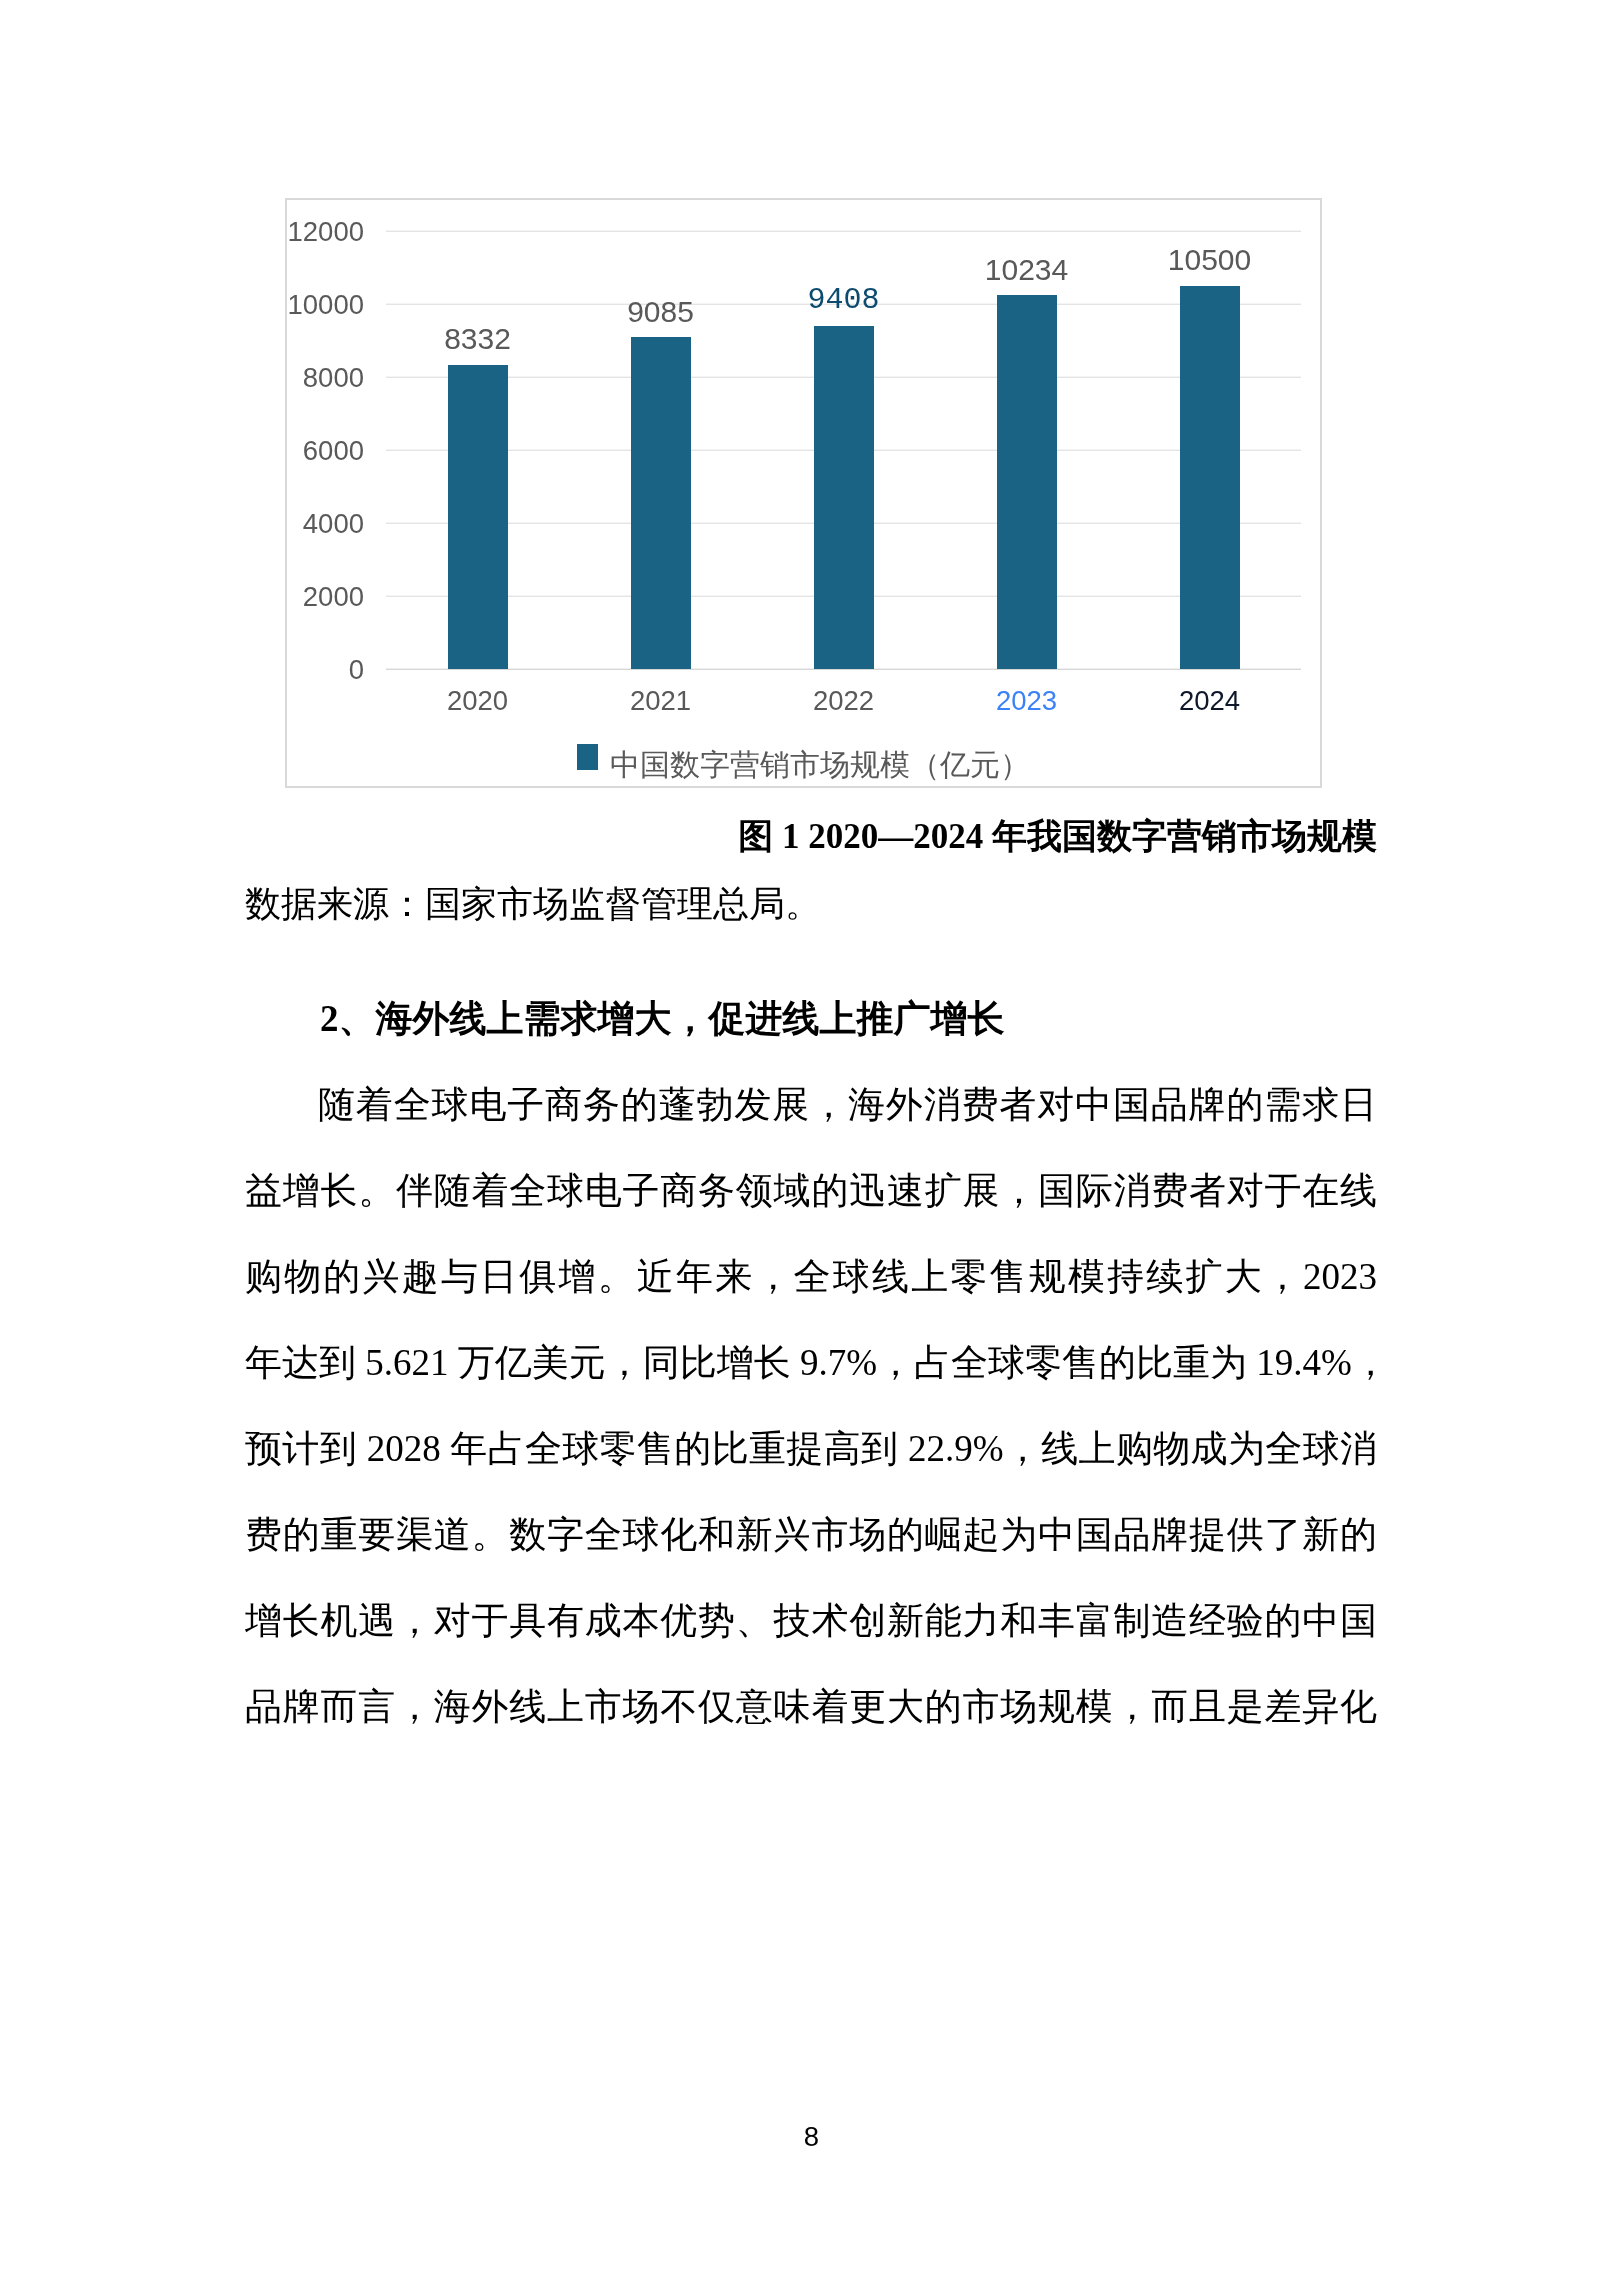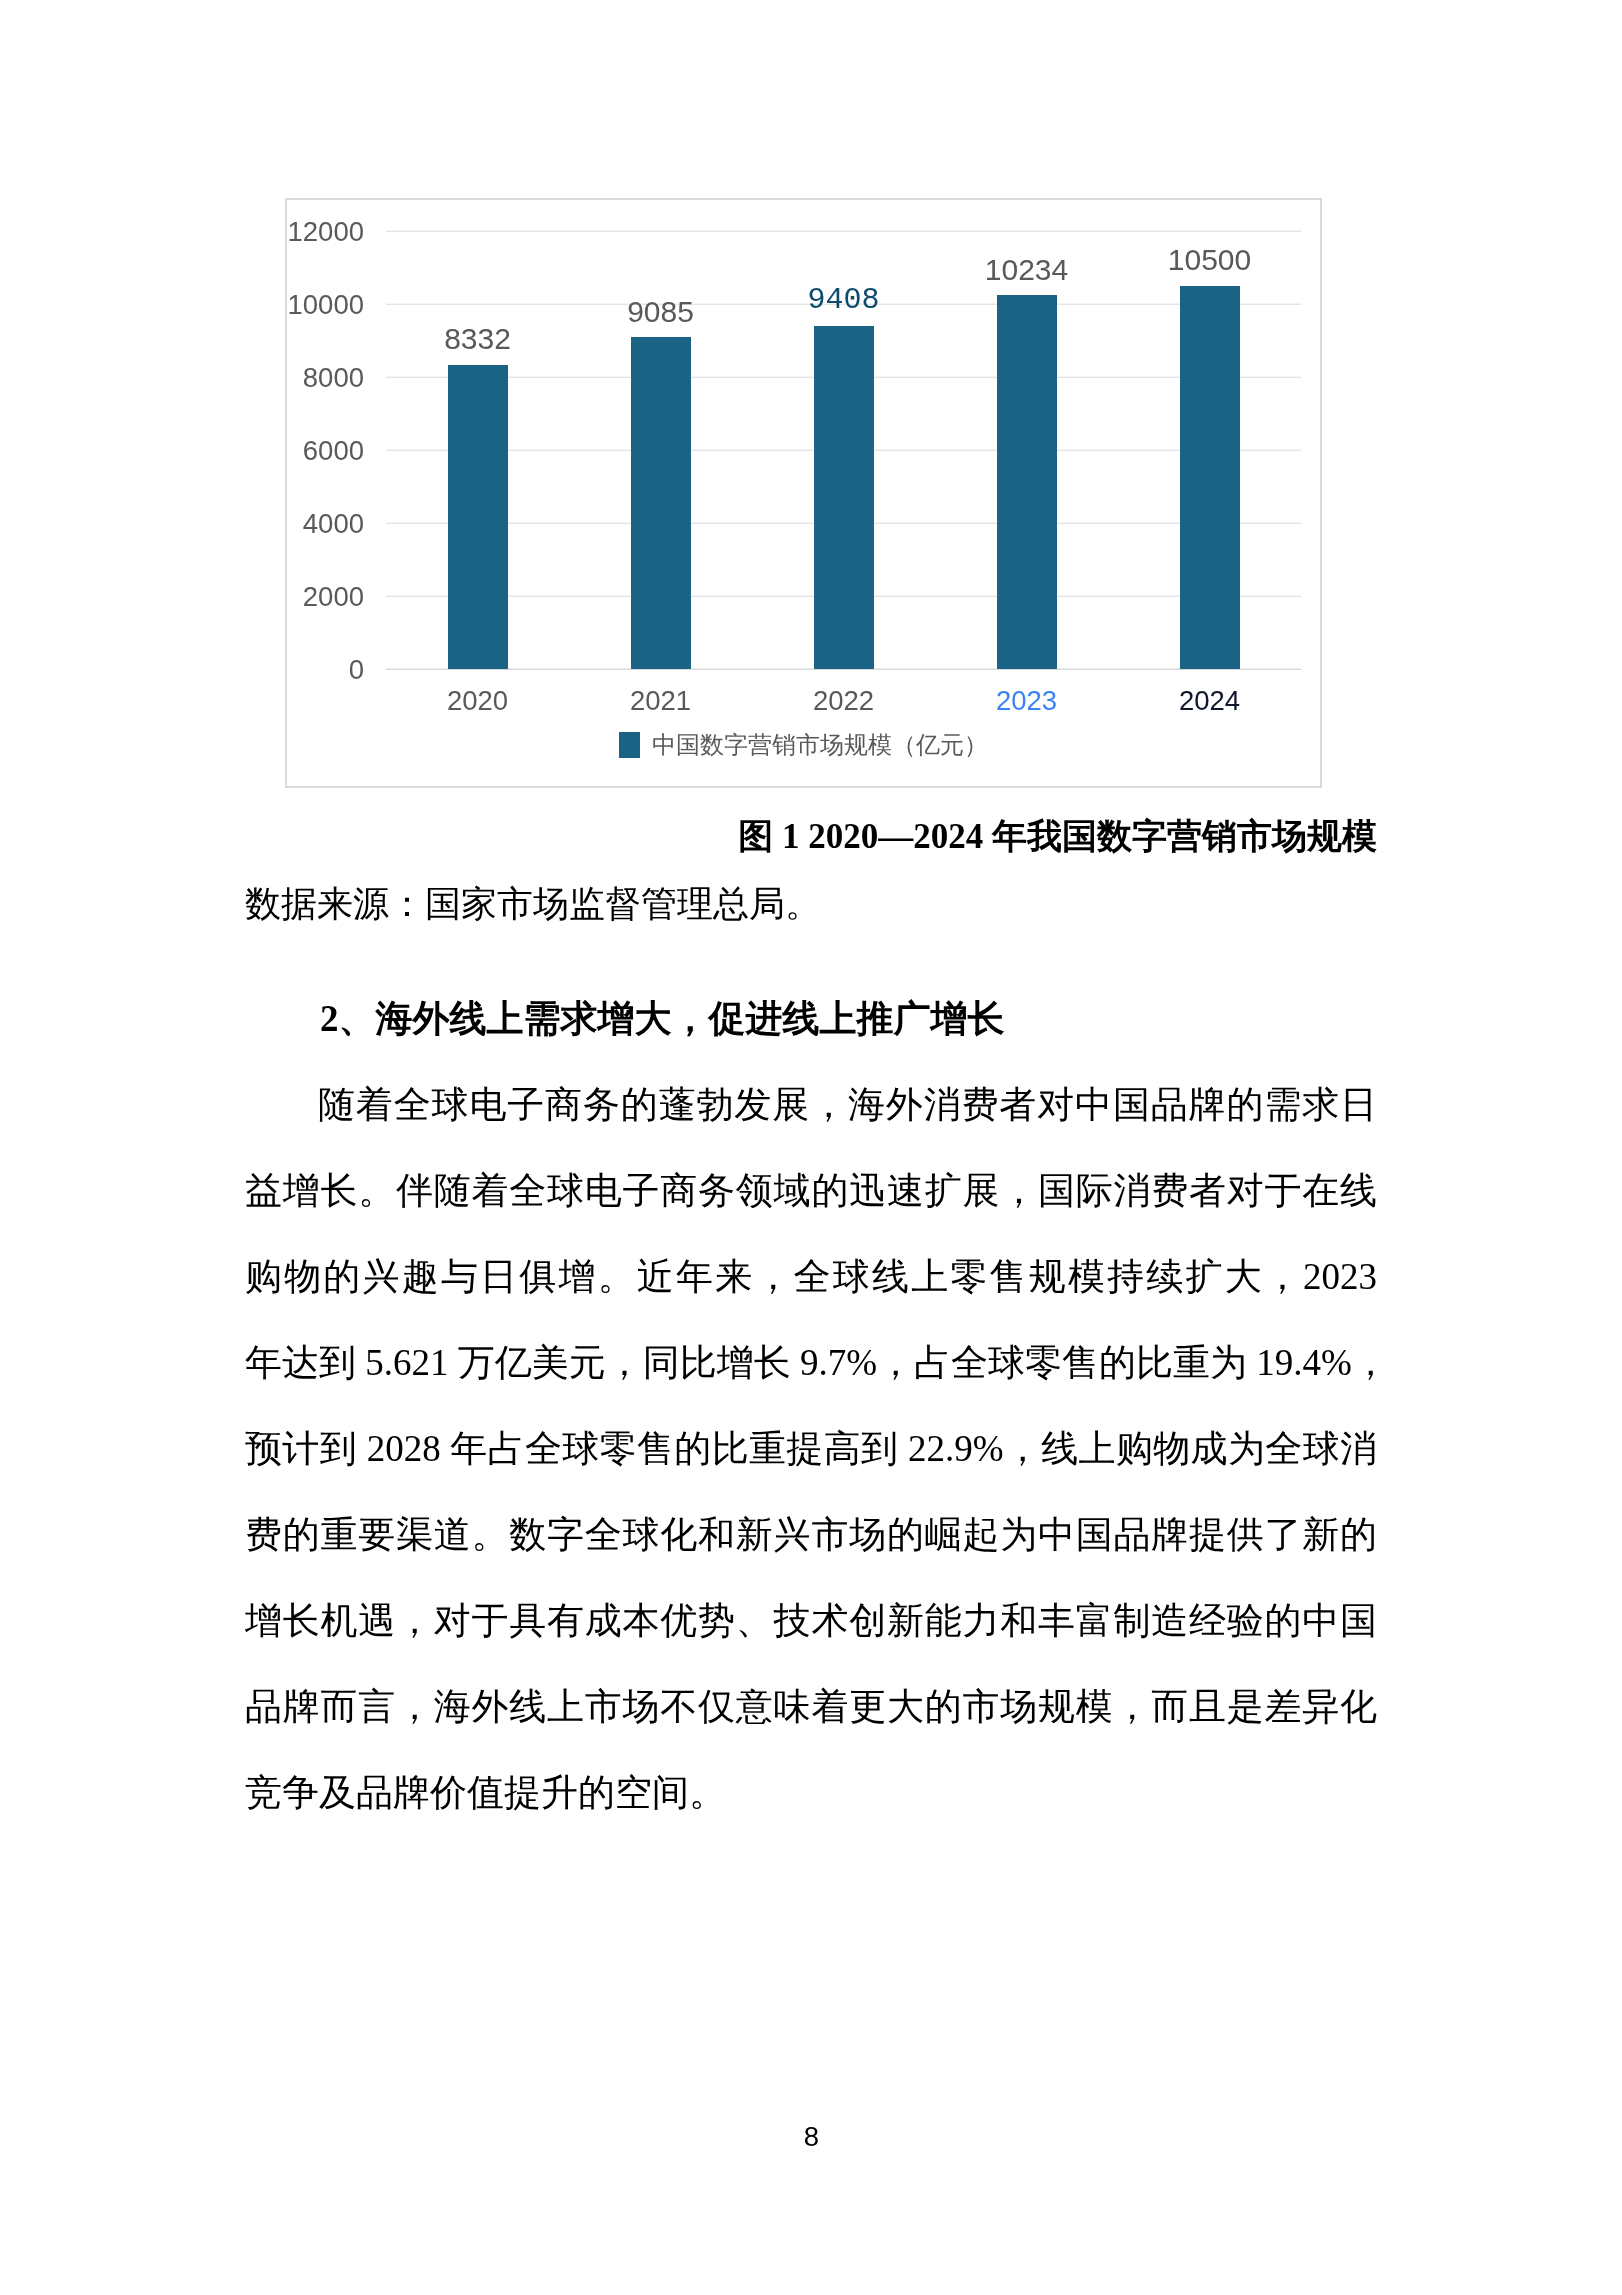--- a/index.html
+++ b/index.html
@@ -42,21 +42,21 @@
   .xtick{
     position:absolute;top:calc(100% + 18.3px);
     transform:translateX(-50%);
     font-size:27.5px;line-height:1;white-space:nowrap;
   }
   .legend{
     position:absolute;left:0;right:0;top:531px;
     display:flex;justify-content:center;align-items:center;gap:11.8px;
   }
   .legend-swatch{display:inline-block;width:21px;height:26px;}
-  .legend-text{font-size:24px;line-height:1.2;white-space:nowrap;}
+  .legend-text{font-size:30px;line-height:1.2;white-space:nowrap;margin-top:16px;}
 
   
   .fig-caption{
     position:absolute;left:245px;top:815px;width:1132px;
     text-align:right;font-weight:bold;
     font-size:35px;line-height:43px;white-space:nowrap;
   }
   .fig-source{
     position:absolute;left:245px;top:885px;width:1132px;
     font-size:36px;line-height:38px;white-space:nowrap;
@@ -133,19 +133,18 @@
 
   <div class="paragraph">
     <div class="para-line first">随着全球电子商务的蓬勃发展，海外消费者对中国品牌的需求日</div>
     <div class="para-line">益增长。伴随着全球电子商务领域的迅速扩展，国际消费者对于在线</div>
     <div class="para-line">购物的兴趣与日俱增。近年来，全球线上零售规模持续扩大，2023</div>
     <div class="para-line">年达到 5.621 万亿美元，同比增长 9.7%，占全球零售的比重为 19.4%，</div>
     <div class="para-line">预计到 2028 年占全球零售的比重提高到 22.9%，线上购物成为全球消</div>
     <div class="para-line">费的重要渠道。数字全球化和新兴市场的崛起为中国品牌提供了新的</div>
     <div class="para-line">增长机遇，对于具有成本优势、技术创新能力和丰富制造经验的中国</div>
     <div class="para-line">品牌而言，海外线上市场不仅意味着更大的市场规模，而且是差异化</div>
-    <div class="para-line last">竞争及品牌价值提升的空间。</div>
   </div>
 
   <div class="page-number">8</div>
 
 </div>
 
 
 </body></html>

